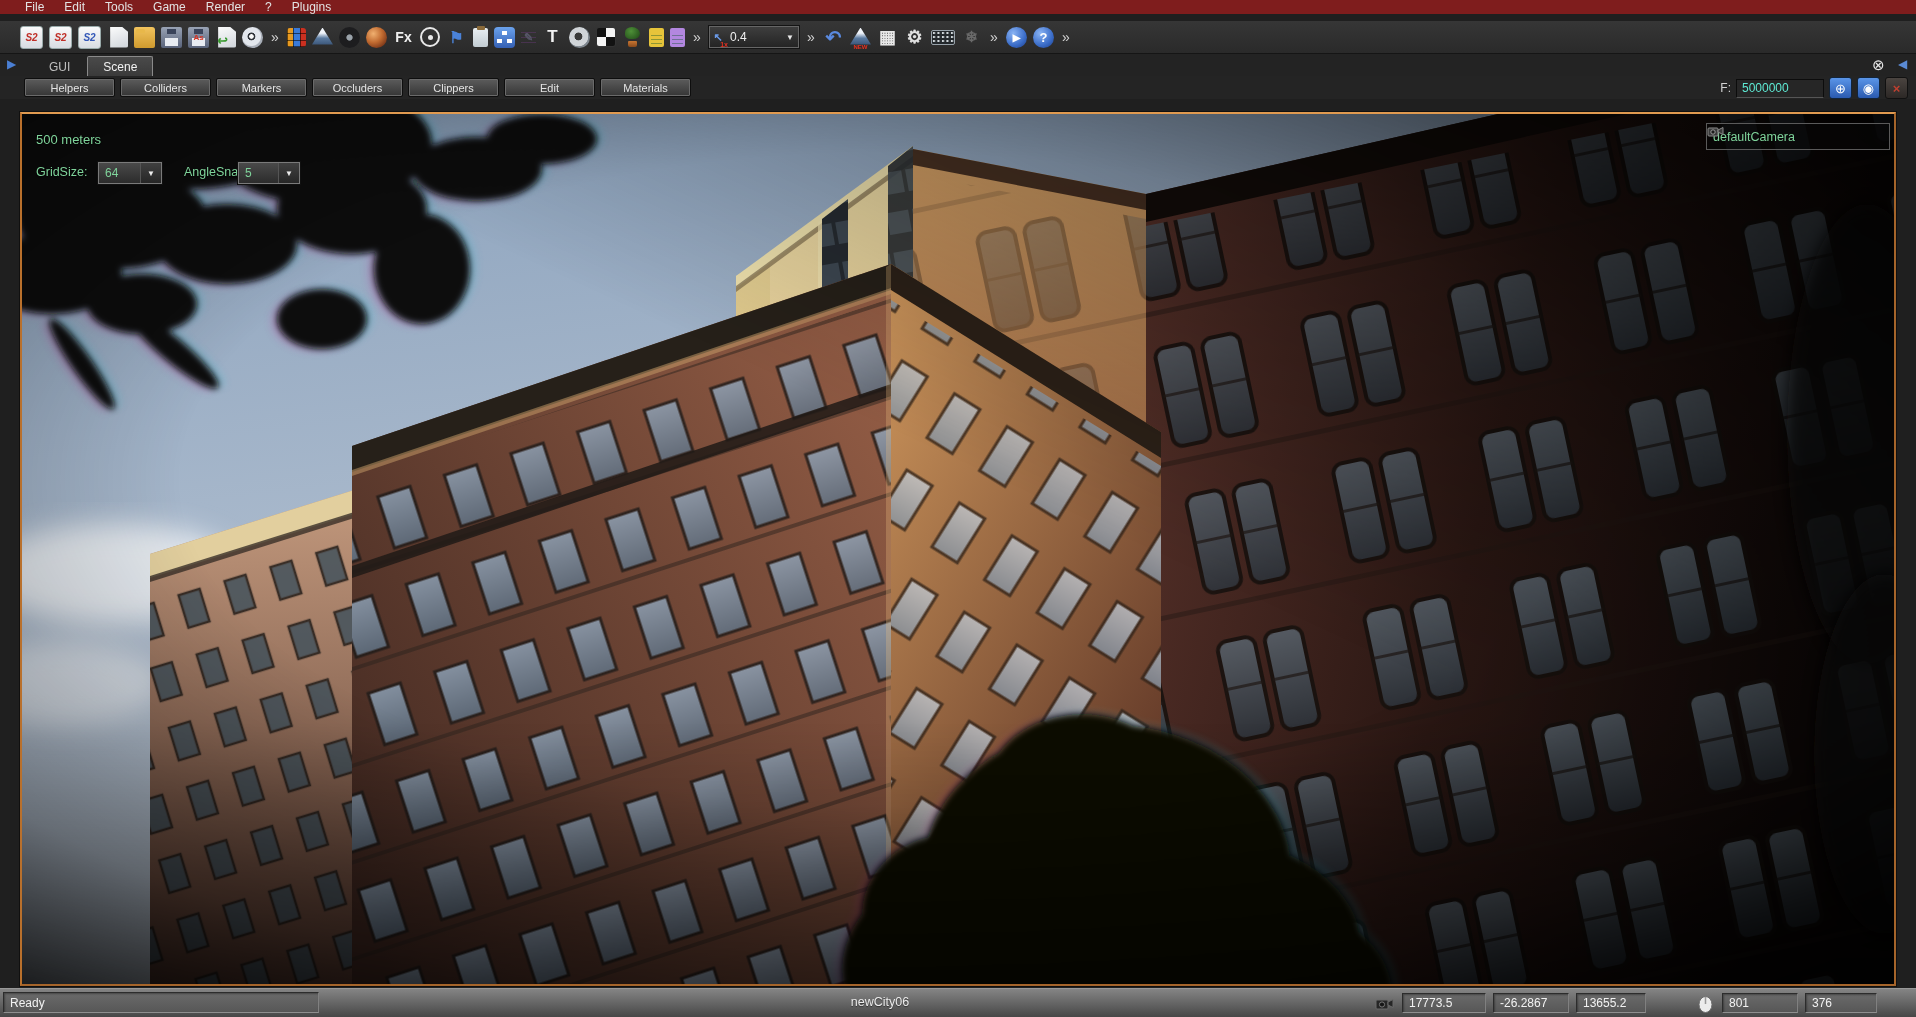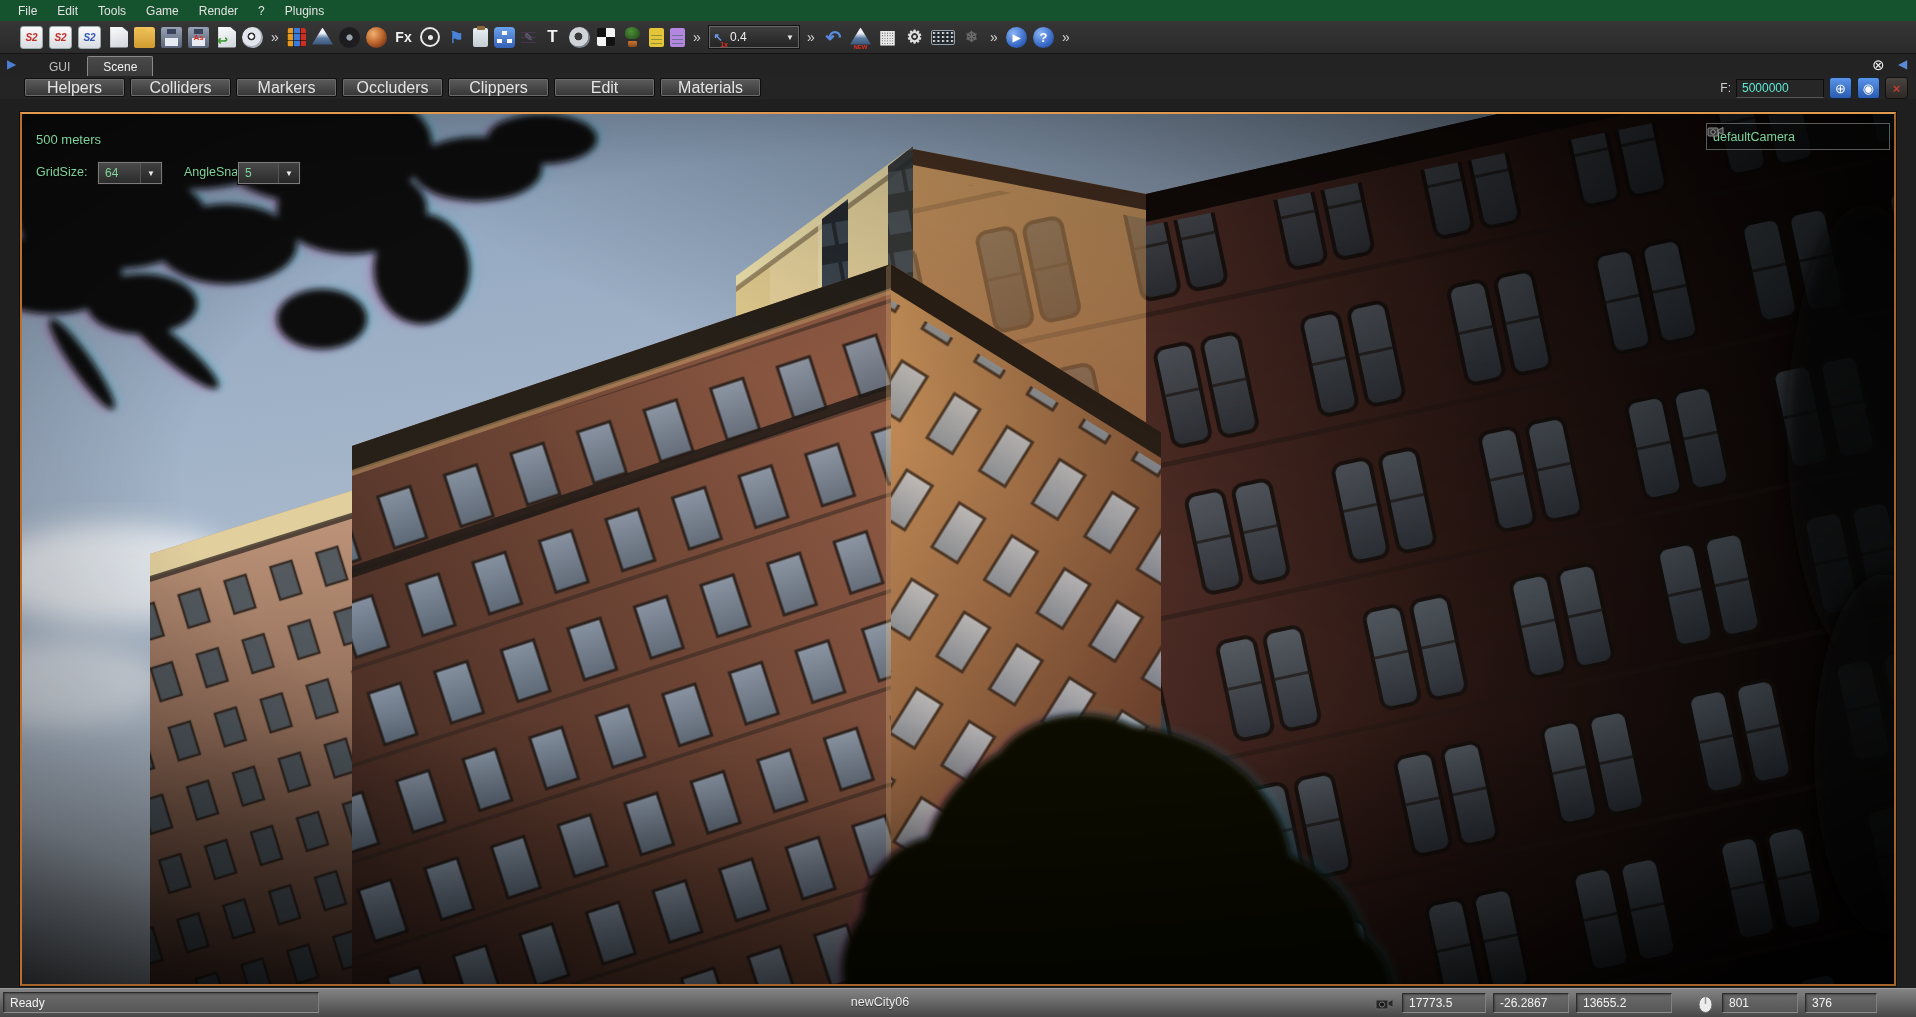--- a/index.html
+++ b/index.html
@@ -2,22 +2,22 @@
 <html><head>
 <meta charset="utf-8">
 <style>
   html,body{margin:0;padding:0;}
   body{
     width:1916px;height:1017px;position:relative;overflow:hidden;
     background:#1f1f1f;font-family:"Liberation Sans",sans-serif;
     -webkit-user-select:none;user-select:none;
   }
   
-  .menubar{position:absolute;top:0;left:0;right:0;height:21px;background:#14532d;
-    display:flex;align-items:center;padding-left:8px;}
+  .menubar{position:absolute;top:0;left:0;right:0;height:14px;background:#7f1d1d;
+    display:flex;align-items:center;padding-left:15px;}
   .menu-item{color:#e2e2e2;font-size:12px;padding:2px 10px;cursor:default;}
   
   .toolbar{position:absolute;top:21px;left:0;right:0;height:32px;
     background:linear-gradient(#363636,#2a2a2a);border-bottom:1px solid #151515;
     display:flex;align-items:center;gap:6px;padding-left:20px;}
   .tbi{width:21px;height:21px;flex:0 0 auto;display:flex;align-items:center;justify-content:center;
     position:relative;border-radius:3px;font-size:13px;font-weight:bold;color:#eee;}
   .tbi .over{position:absolute;inset:0;display:flex;align-items:center;justify-content:center;
     font-size:8px;font-weight:bold;font-style:italic;}
   .tbi-badge{position:absolute;bottom:-2px;left:50%;transform:translateX(-50%);
@@ -92,23 +92,23 @@
   .tabs{position:absolute;left:34px;bottom:0;display:flex;align-items:flex-end;gap:2px;}
   .tab{height:19px;padding:0 15px;display:flex;align-items:center;font-size:12px;color:#c0c0c0;cursor:pointer;}
   .tab.active{background:linear-gradient(#4a4a4a,#3a3a3a);border:1px solid #8a8a8a;border-bottom:none;
     border-radius:2px 2px 0 0;color:#f2f2f2;}
   .circ-x{position:absolute;left:1872px;top:2px;color:#e8e8e8;font-size:15px;cursor:pointer;}
   .arrow-r{position:absolute;left:1898px;top:3px;color:#5a8ad4;font-size:12px;cursor:pointer;}
   
   .filterrow{position:absolute;top:76px;left:0;right:0;height:23px;background:#242424;
     display:flex;align-items:center;}
   .fbtns{display:flex;gap:5px;margin-left:24px;}
-  .fbtn{width:101px;height:19px;border:1px solid #0e0e0e;border-radius:2px;
+  .fbtn{width:91px;height:19px;border:1px solid #0e0e0e;border-radius:2px;
     background:linear-gradient(#5c5c5c,#353535);
-    box-shadow:inset 0 0 0 1px #6a6a6a;color:#e4e4e4;font-size:16px;
+    box-shadow:inset 0 0 0 1px #6a6a6a;color:#e4e4e4;font-size:11px;
     font-family:"Liberation Sans",sans-serif;display:flex;align-items:center;justify-content:center;cursor:pointer;}
   .fright{position:absolute;right:8px;top:1px;display:flex;align-items:center;gap:5px;}
   .flabel{color:#d0d0d0;font-size:12px;}
   .finput{width:76px;height:17px;background:#262626;border:1px solid #0c0c0c;border-bottom-color:#555;
     color:#5eead4;font-size:12px;padding:0 5px;font-family:"Liberation Sans",sans-serif;}
   .fico{width:21px;height:20px;border-radius:3px;border:1px solid #12243a;
     background:linear-gradient(#5a95e8,#2a5ab0);color:#fff;display:flex;align-items:center;
     justify-content:center;font-size:13px;cursor:pointer;}
   .fico.dark{background:linear-gradient(#4a4440,#2c2826);border-color:#111;color:#c04030;font-weight:bold;}
   
@@ -445,21 +445,21 @@
   <div class="sunken ready">Ready</div>
   <div class="scenename">newCity06</div>
   <svg class="sb-cam" width="22" height="17">
     <rect x="2" y="5" width="12" height="9" rx="1" fill="#262626" stroke="#6a6a6a"></rect>
     <circle cx="8" cy="9.5" r="2.6" fill="#161616" stroke="#777"></circle>
     <path d="M14 7l5-2.5v8L14 10z" fill="#262626" stroke="#6a6a6a"></path>
   </svg>
   <div id="cam-coords" class="coords" style="left:1402px">
       <span class="sunken sb-box" style="width: 84px;">17773.5</span>
       <span class="sunken sb-box" style="width: 76px;">-26.2867</span>
-      <span class="sunken sb-box" style="width: 96px;">13655.2</span>
+      <span class="sunken sb-box" style="width: 70px;">13655.2</span>
     </div>
   <svg class="sb-mouse" width="15" height="19">
     <ellipse cx="7.5" cy="10.5" rx="6.5" ry="8" fill="#ececec" stroke="#6a6a6a"></ellipse>
     <line x1="7.5" y1="3" x2="7.5" y2="10" stroke="#9a9a9a" stroke-width="1.5"></line>
   </svg>
   <div id="mouse-coords" class="coords" style="left:1722px">
       <span class="sunken sb-box" style="width: 76px;">801</span>
       <span class="sunken sb-box" style="width: 72px;">376</span>
     </div>
 </div>

